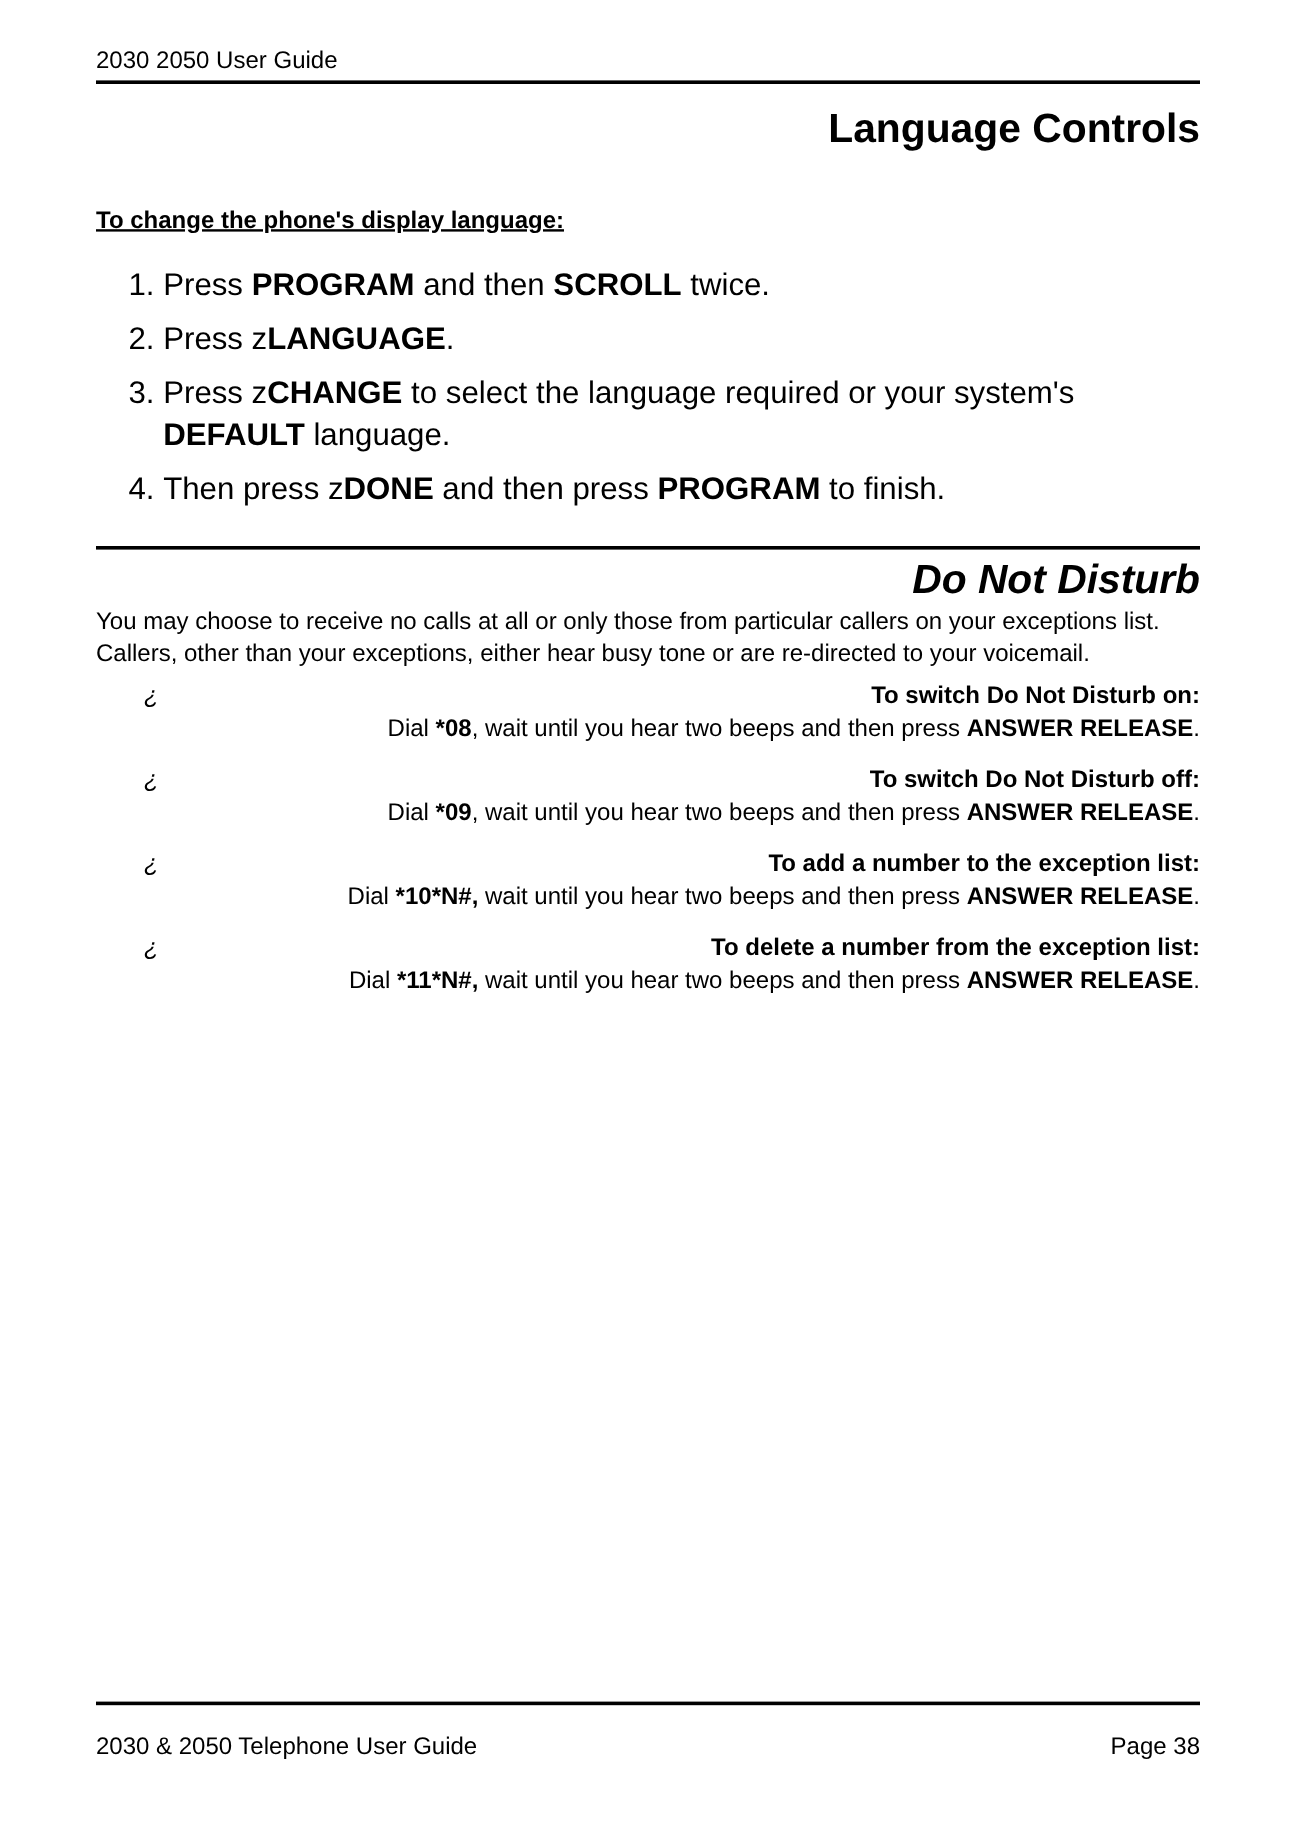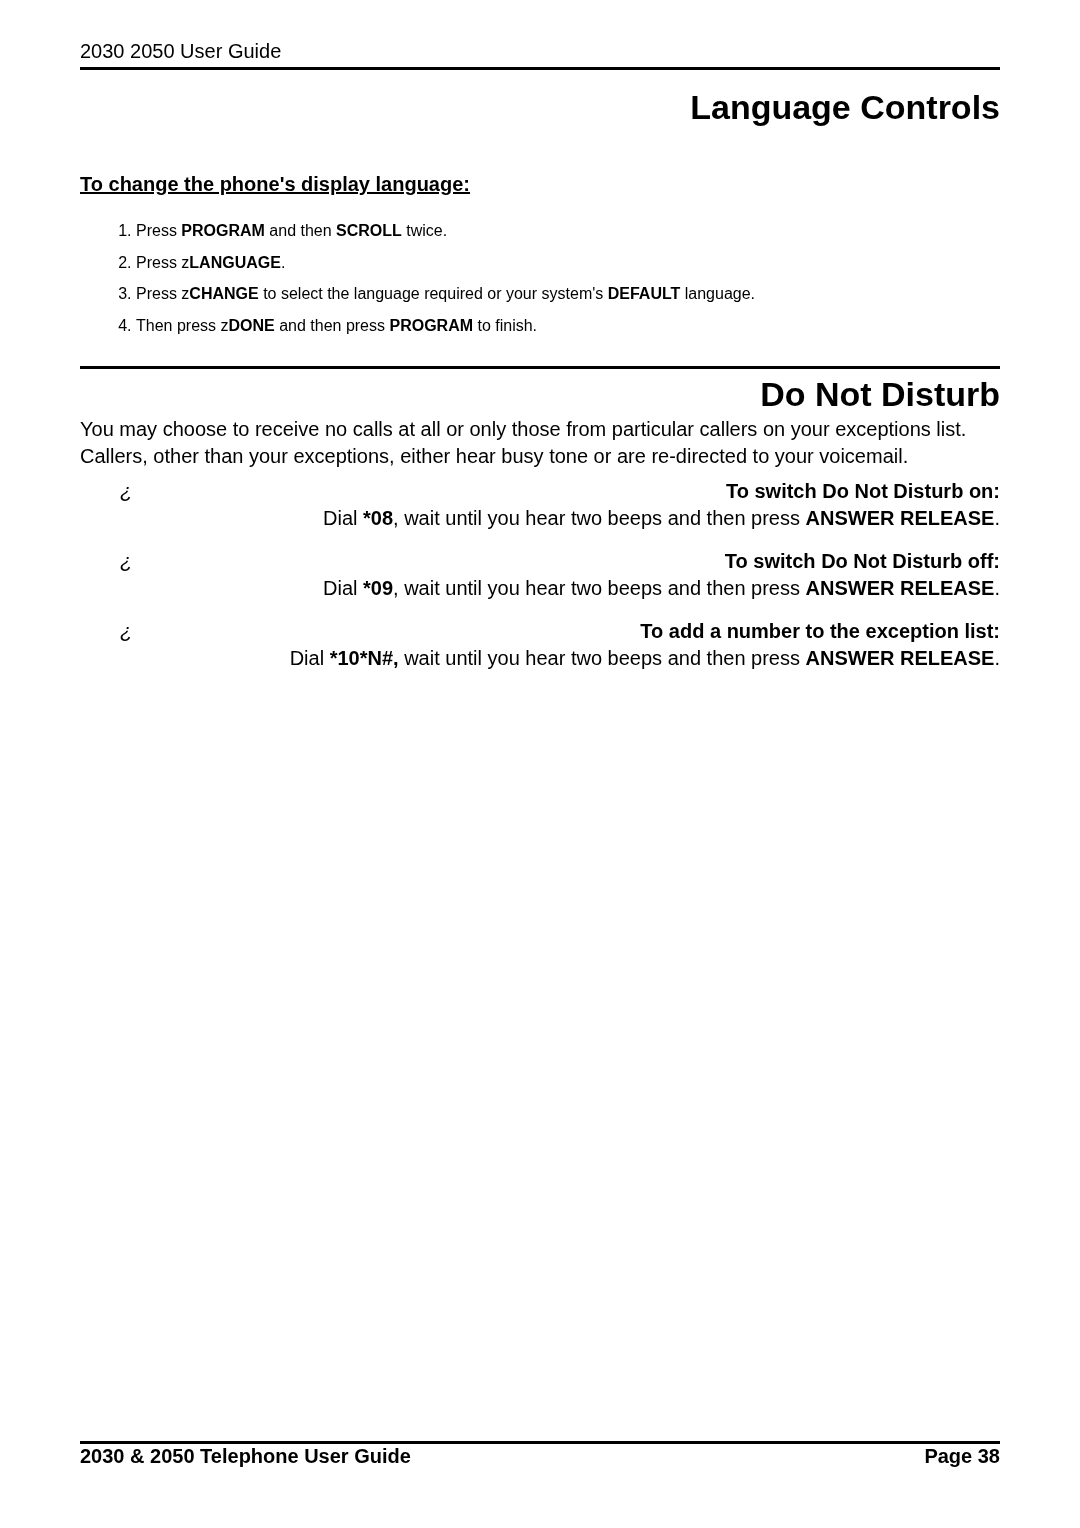--- a/index.html
+++ b/index.html
@@ -35,21 +35,21 @@
     line-height: 1.35;
   }
   .sub-heading {
     font-size: 20px;
     font-weight: bold;
     text-decoration: underline;
     margin-top: 46px;
     margin-bottom: 24px;
   }
   ol.steps {
-    font-size: 16px;
+    font-size: 26px;
     margin: 0 0 0 26px;
     padding-left: 30px;
   }
   ol.steps li {
     margin-bottom: 10px;
     line-height: 1.35;
   }
   .b { font-weight: bold; }
   .section-divider {
     border-top: 3px solid #000;
@@ -74,23 +74,23 @@
     position: absolute;
     left: 0;
     top: 0;
   }
   .footer {
     position: absolute;
     left: 80px;
     right: 80px;
     bottom: 60px;
     border-top: 3px solid #000;
-    padding-top: 1px;
+    padding-top: 24px;
     font-size: 20px;
-    font-weight: bold;
+    font-weight: normal;
   }
   .footer-row {
     display: flex;
     justify-content: space-between;
   }
 </style>
 </head>
 <body>
 
 <div class="page">
@@ -110,36 +110,40 @@
     </li>
     <li>
       <span>Press  z</span><span class="b">CHANGE</span><span> to select the language required or your system's </span><span class="b">DEFAULT</span><span> language.</span>
     </li>
     <li>
       <span>Then press  z</span><span class="b">DONE</span><span> and then press </span><span class="b">PROGRAM</span><span> to finish.</span>
     </li>
   </ol>
 
   <div class="section-divider"></div>
-  <div class="section-title" style="margin-top:6px;">Do Not Disturb</div>
+  <div class="section-title" style="margin-top:6px;font-style:italic;">Do Not Disturb</div>
   <div class="intro">You may choose to receive no calls at all or only those from particular callers on your exceptions list. Callers, other than your exceptions, either hear busy tone or are re-directed to your voicemail.</div>
 
   <ul class="bullets">
     <li>
       <span class="b">To switch Do Not Disturb on:</span><br>
       <span>Dial </span><span class="b">*08</span><span>, wait until you hear two beeps and then press </span><span class="b">ANSWER RELEASE</span><span>.</span>
     </li>
     <li>
       <span class="b">To switch Do Not Disturb off:</span><br>
       <span>Dial </span><span class="b">*09</span><span>, wait until you hear two beeps and then press </span><span class="b">ANSWER RELEASE</span><span>.</span>
     </li>
     <li>
       <span class="b">To add a number to the exception list:</span><br>
       <span>Dial </span><span class="b">*10*N#,</span><span> wait until you hear two beeps and then press </span><span class="b">ANSWER RELEASE</span><span>.</span>
     </li>
+    <li>
+      <span class="b">To delete a number from the exception list:</span><br>
+      <span>Dial </span><span class="b">*11*N#,</span><span> wait until you hear two beeps and then press </span><span class="b">ANSWER RELEASE</span><span>.</span>
+    </li>
   </ul>
 
   <div class="footer">
     <div class="footer-row">
       <span>2030 &amp; 2050 Telephone User Guide</span>
       <span>Page 38</span>
     </div>
   </div>
 
 </div>

